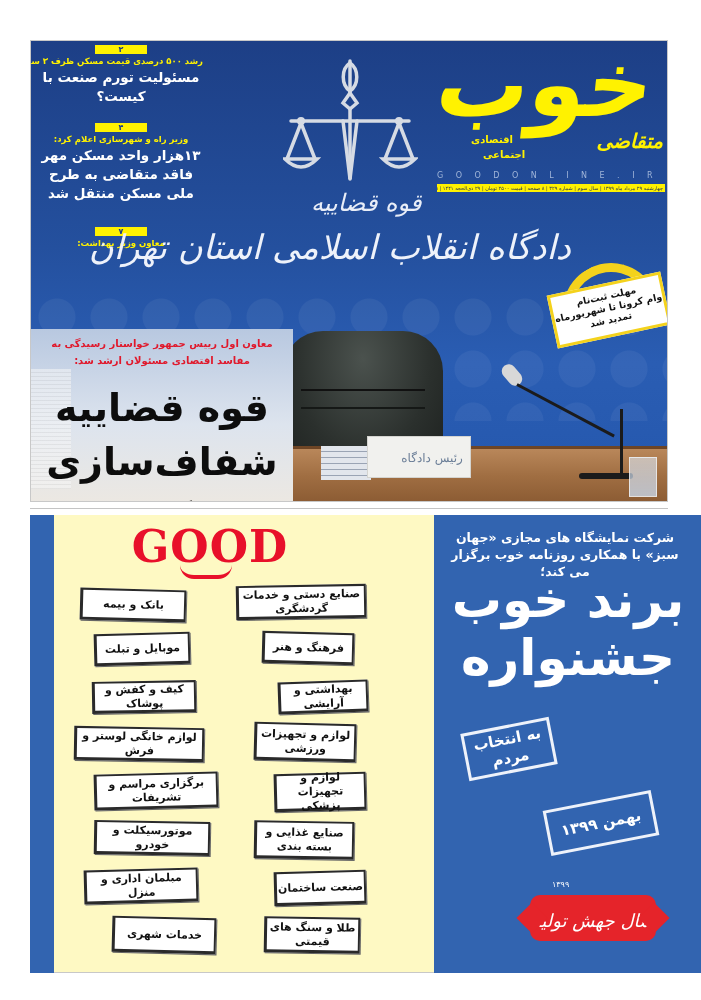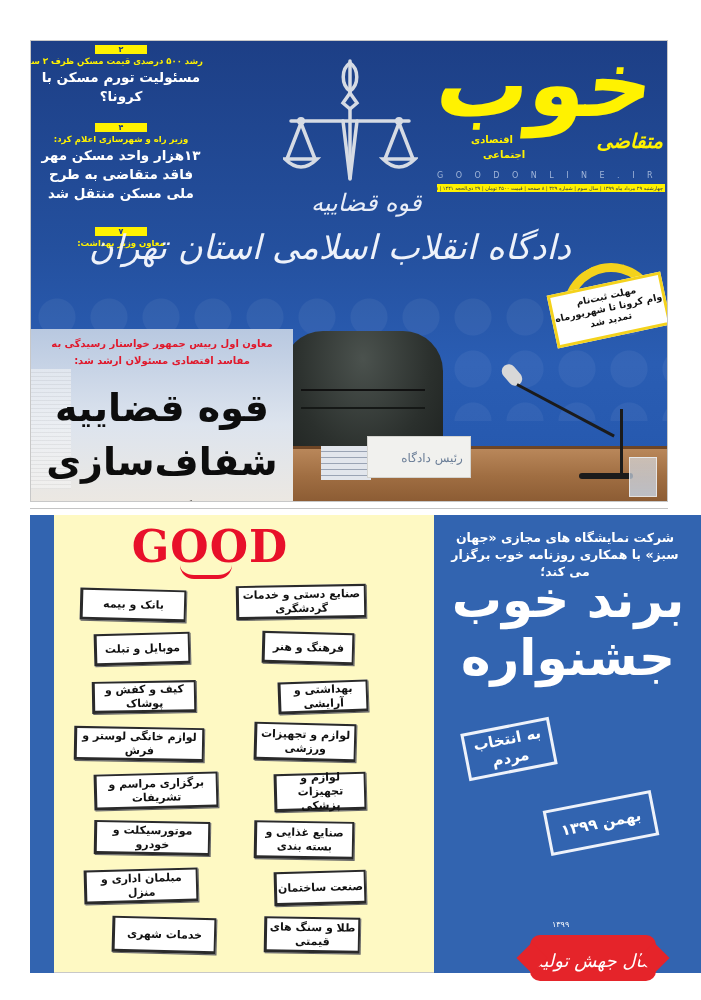--- a/index.html
+++ b/index.html
@@ -172,40 +172,40 @@
   .stamp {
     position: absolute; border: 3px solid #eef2fa; color: #fff; font-weight: bold; text-align: center;
     display: flex; align-items: center; justify-content: center; line-height: 19px;
   }
   .stamp-1 { right: 150px; top: 210px; width: 90px; height: 48px; font-size: 15px; transform: rotate(-11deg); }
   .stamp-2 { right: 48px; top: 285px; width: 110px; height: 46px; font-size: 15px; transform: rotate(-11deg); }
 
   .slogan {
     position: absolute; right: 48px; top: 380px; width: 126px; height: 46px; background: #e5242a;
     border-radius: 10px; color: #fff; font-family: "DejaVu Serif", serif; font-style: italic;
-    font-size: 18px; line-height: 52px; margin-top: 40px;
+    font-size: 18px; text-align: center; line-height: 52px;
   }
   .slogan::before, .slogan::after {
     content: ""; position: absolute; top: 12px; width: 22px; height: 22px; background: #e5242a; transform: rotate(45deg);
   }
   .slogan::before { left: -9px; }
   .slogan::after { right: -9px; }
   .slogan .year { position: absolute; left: 22px; top: -16px; font-size: 8px; font-style: normal; line-height: 12px; }
 </style>
 </head>
 <body>
 
 <div class="cover">
   <div class="bg-scales"></div>
 
   <div class="side-col">
     <div class="side-item" style="top:4px;">
       <span class="page-tag">۲</span>
       <span class="kicker">رشد ۵۰۰ درصدی قیمت مسکن ظرف ۳ سال</span>
-      <span class="headline">مسئولیت تورم مسکن با کرونا؟</span>
+      <span class="headline">مسئولیت تورم صنعت با کیست؟</span>
     </div>
     <div class="side-item" style="top:82px;">
       <span class="page-tag">۴</span>
       <span class="kicker">وزیر راه و شهرسازی اعلام کرد:</span>
       <span class="headline">۱۳هزار واحد مسکن مهر فاقد متقاضی به طرح ملی مسکن منتقل شد</span>
     </div>
     <div class="side-item" style="top:186px;">
       <span class="page-tag">۷</span>
       <span class="kicker">معاون وزیر بهداشت:</span>
     </div>

